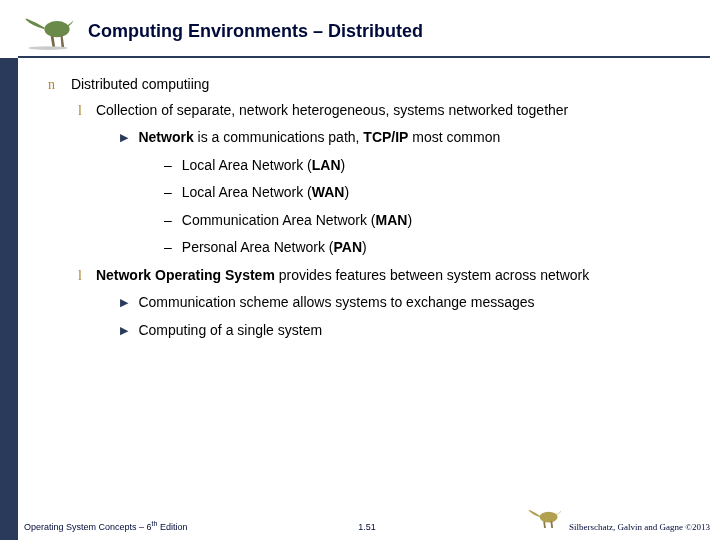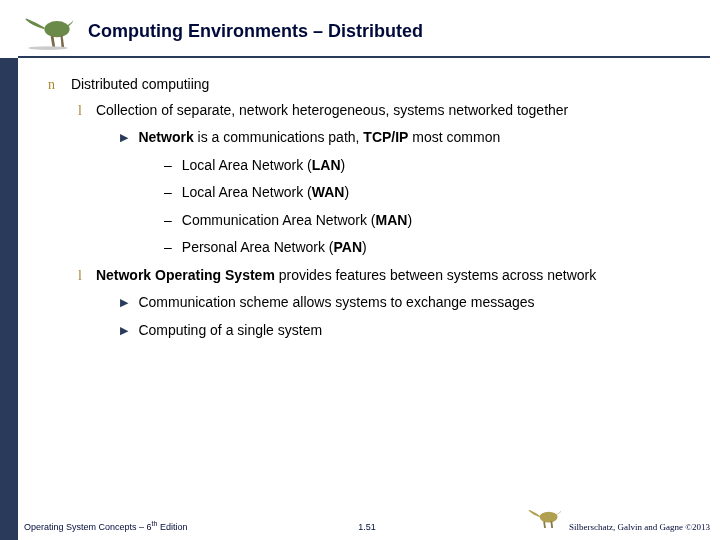--- a/index.html
+++ b/index.html
@@ -118,21 +118,21 @@
     <span><span>Communication Area Network (</span><span class="bold">MAN</span><span>)</span></span>
   </div>
 
   <div class="lvl4">
     <span class="b">–</span>
     <span><span>Personal Area Network (</span><span class="bold">PAN</span><span>)</span></span>
   </div>
 
   <div class="lvl2">
     <span class="b">l</span>
-    <span><span class="bold">Network Operating System</span><span> provides features between systems across network</span></span>
+    <span><span class="bold">Network Operating System</span><span> provides features between system across network</span></span>
   </div>
 
   <div class="lvl3">
     <span class="b">▶</span>
     <span>Communication scheme allows systems to exchange messages</span>
   </div>
 
   <div class="lvl3">
     <span class="b">▶</span>
     <span>Computing of a single system</span>

